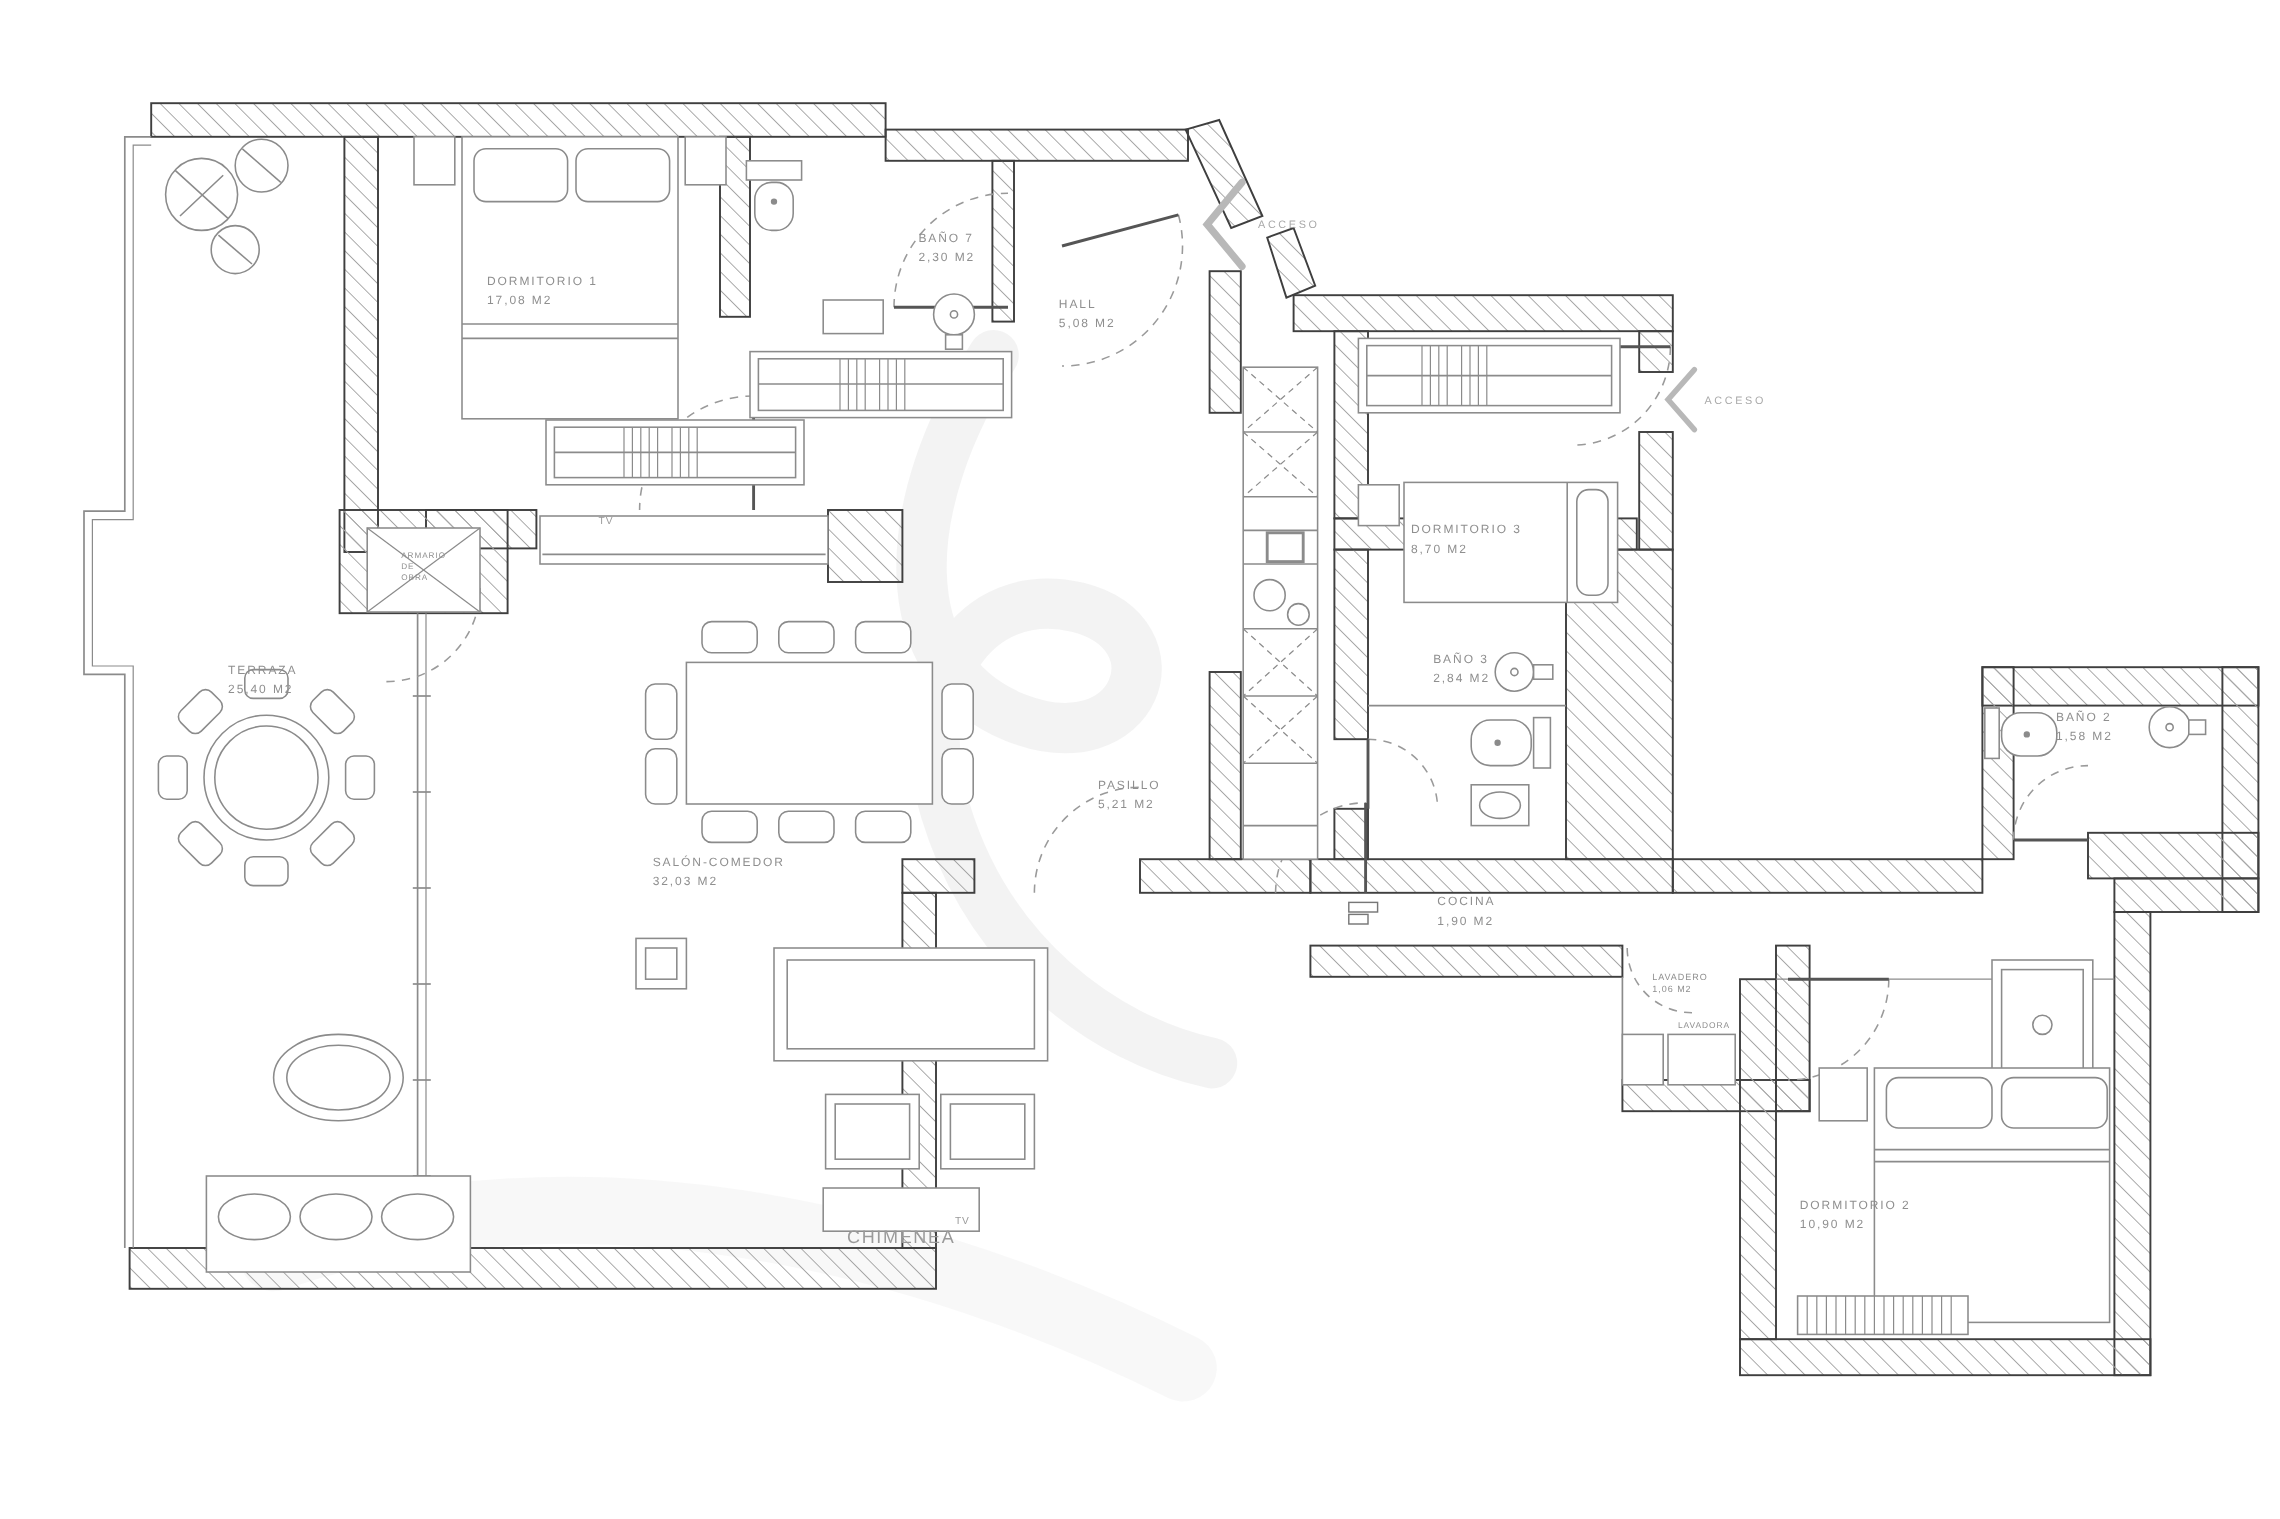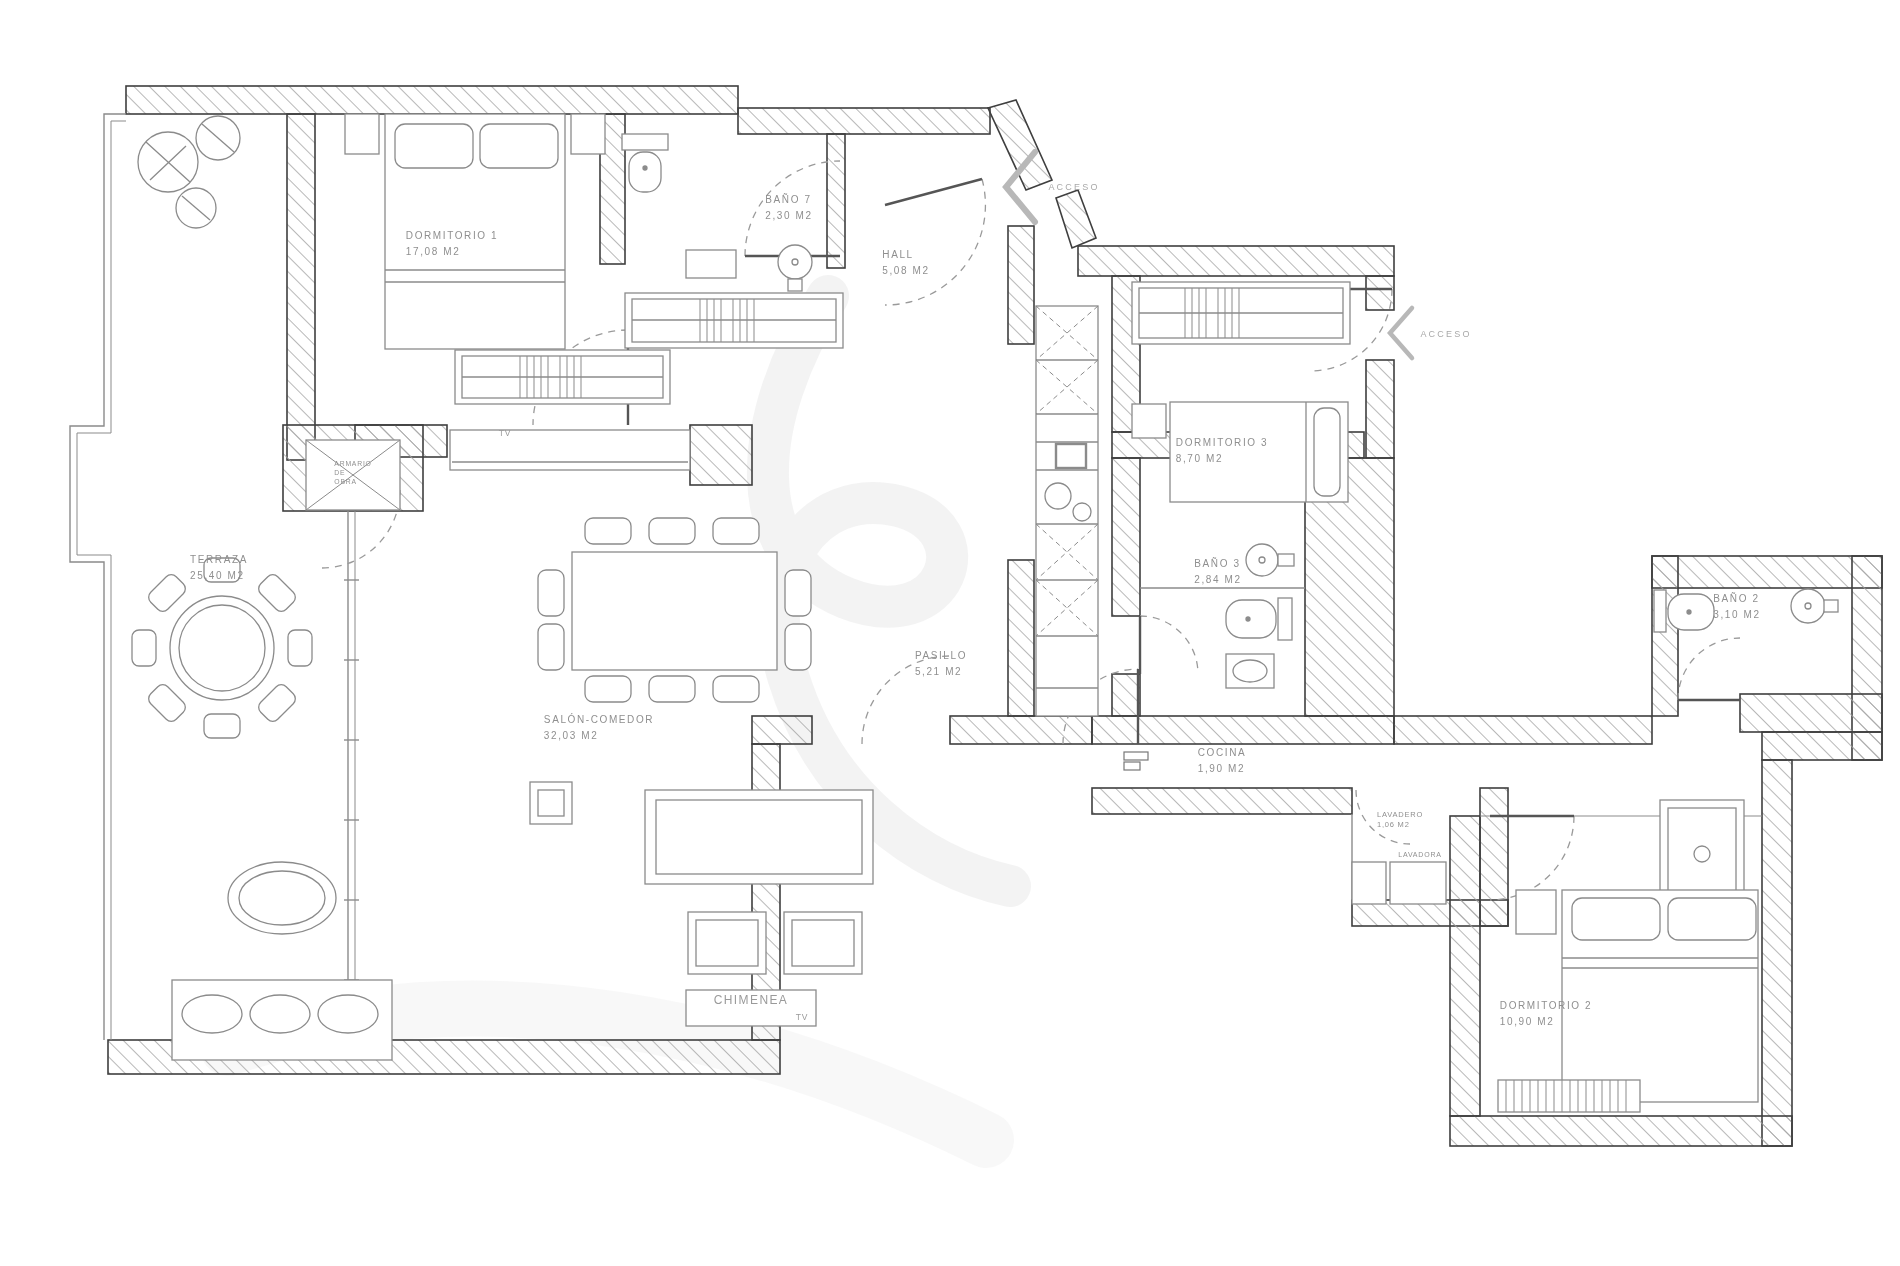--- a/index.html
+++ b/index.html
@@ -5,21 +5,21 @@
   html,body{margin:0;padding:0;background:#fff;}
   .stage{position:relative;width:1900px;height:1266px;background:#fff;overflow:hidden;
          font-family:"Liberation Sans",sans-serif;}
   .stage svg{position:absolute;left:0;top:0;}
   .lbl{position:absolute;transform:translate(-50%,-50%);display:flex;flex-direction:column;
        align-items:flex-start;gap:2px;font-size:10px;line-height:1.35;letter-spacing:1.6px;
        color:#8f8f8f;text-align:center;white-space:nowrap;z-index:5;}
   .lbl.small{font-size:6.8px;letter-spacing:.8px;gap:0;}
   .lbl.tv{font-size:8.5px;letter-spacing:.8px;color:#9a9a9a;}
   .lbl.acceso{font-size:9px;letter-spacing:2.2px;color:#a9a9a9;}
-  .lbl.chim{font-size:12px;letter-spacing:1.4px;color:#9a9a9a;}
+  .lbl.chim{font-size:15px;letter-spacing:1.4px;color:#9a9a9a;margin-top:32px;}
 </style>
 </head>
 <body>
 
 <div class="stage">
 
 <svg width="1900" height="1266" viewBox="0 0 1900 1266">
   <defs>
     <pattern id="hatch" width="11" height="11" patternUnits="userSpaceOnUse" patternTransform="rotate(-45)">
       <line x1="0" y1="0" x2="0" y2="11" stroke="#a6a6a6" stroke-width="1.6"></line>
@@ -377,27 +377,27 @@
 </div>
 <div class="lbl small" style="left:353px;top:473px">
   <span>ARMARIO</span>
   <span>DE</span>
   <span>OBRA</span>
 </div>
 <div class="lbl" style="left:1222px;top:450px">
   <span>DORMITORIO 3</span>
   <span>8,70 M2</span>
 </div>
-<div class="lbl" style="left:1218px;top:571px">
+<div class="lbl" style="left:1218px;top:558px">
   <span>BAÑO 3</span>
   <span>2,84 M2</span>
 </div>
 <div class="lbl" style="left:1737px;top:606px">
   <span>BAÑO 2</span>
-  <span>3,10 M2</span>
+  <span>1,58 M2</span>
 </div>
 <div class="lbl" style="left:941px;top:663px">
   <span>PASILLO</span>
   <span>5,21 M2</span>
 </div>
 <div class="lbl" style="left:599px;top:727px">
   <span>SALÓN-COMEDOR</span>
   <span>32,03 M2</span>
 </div>
 <div class="lbl" style="left:1222px;top:760px">

